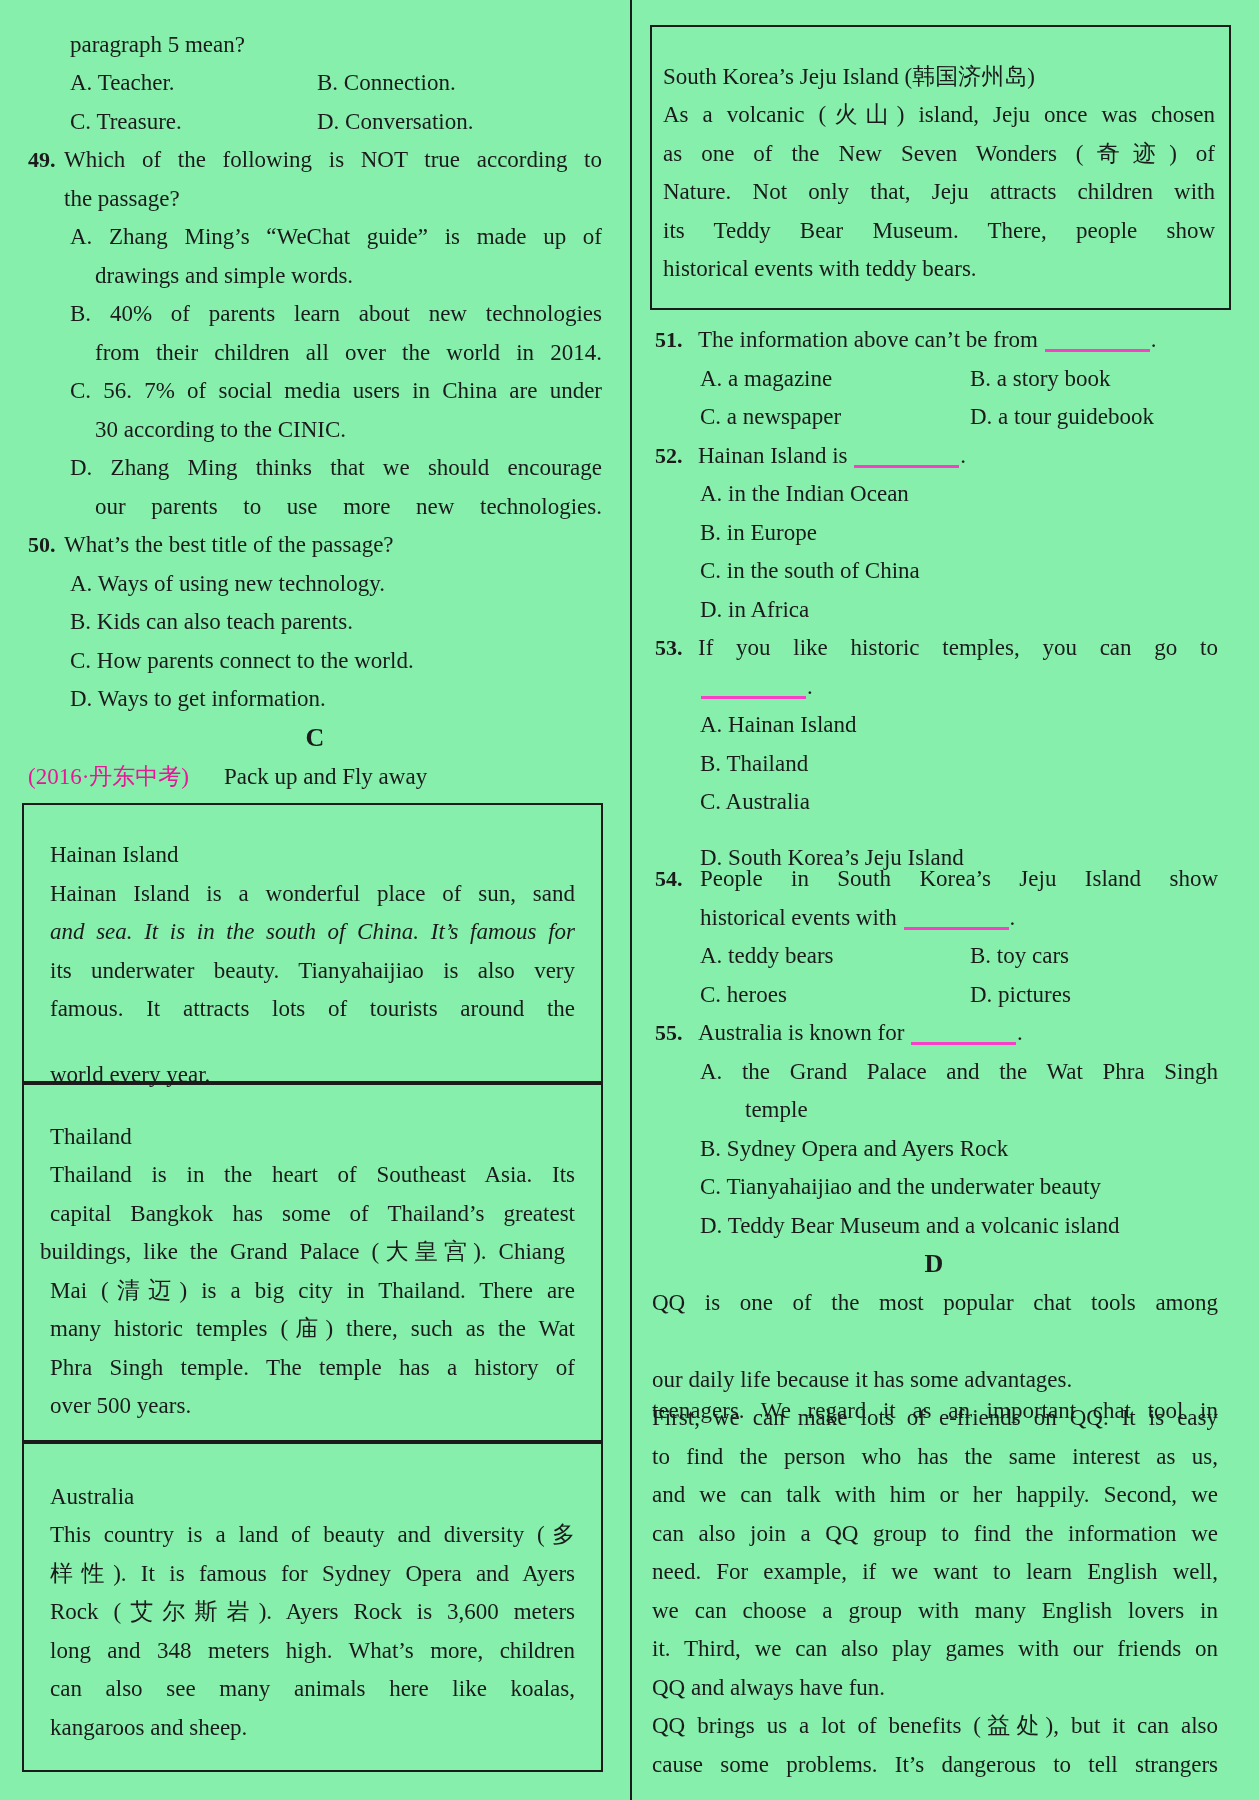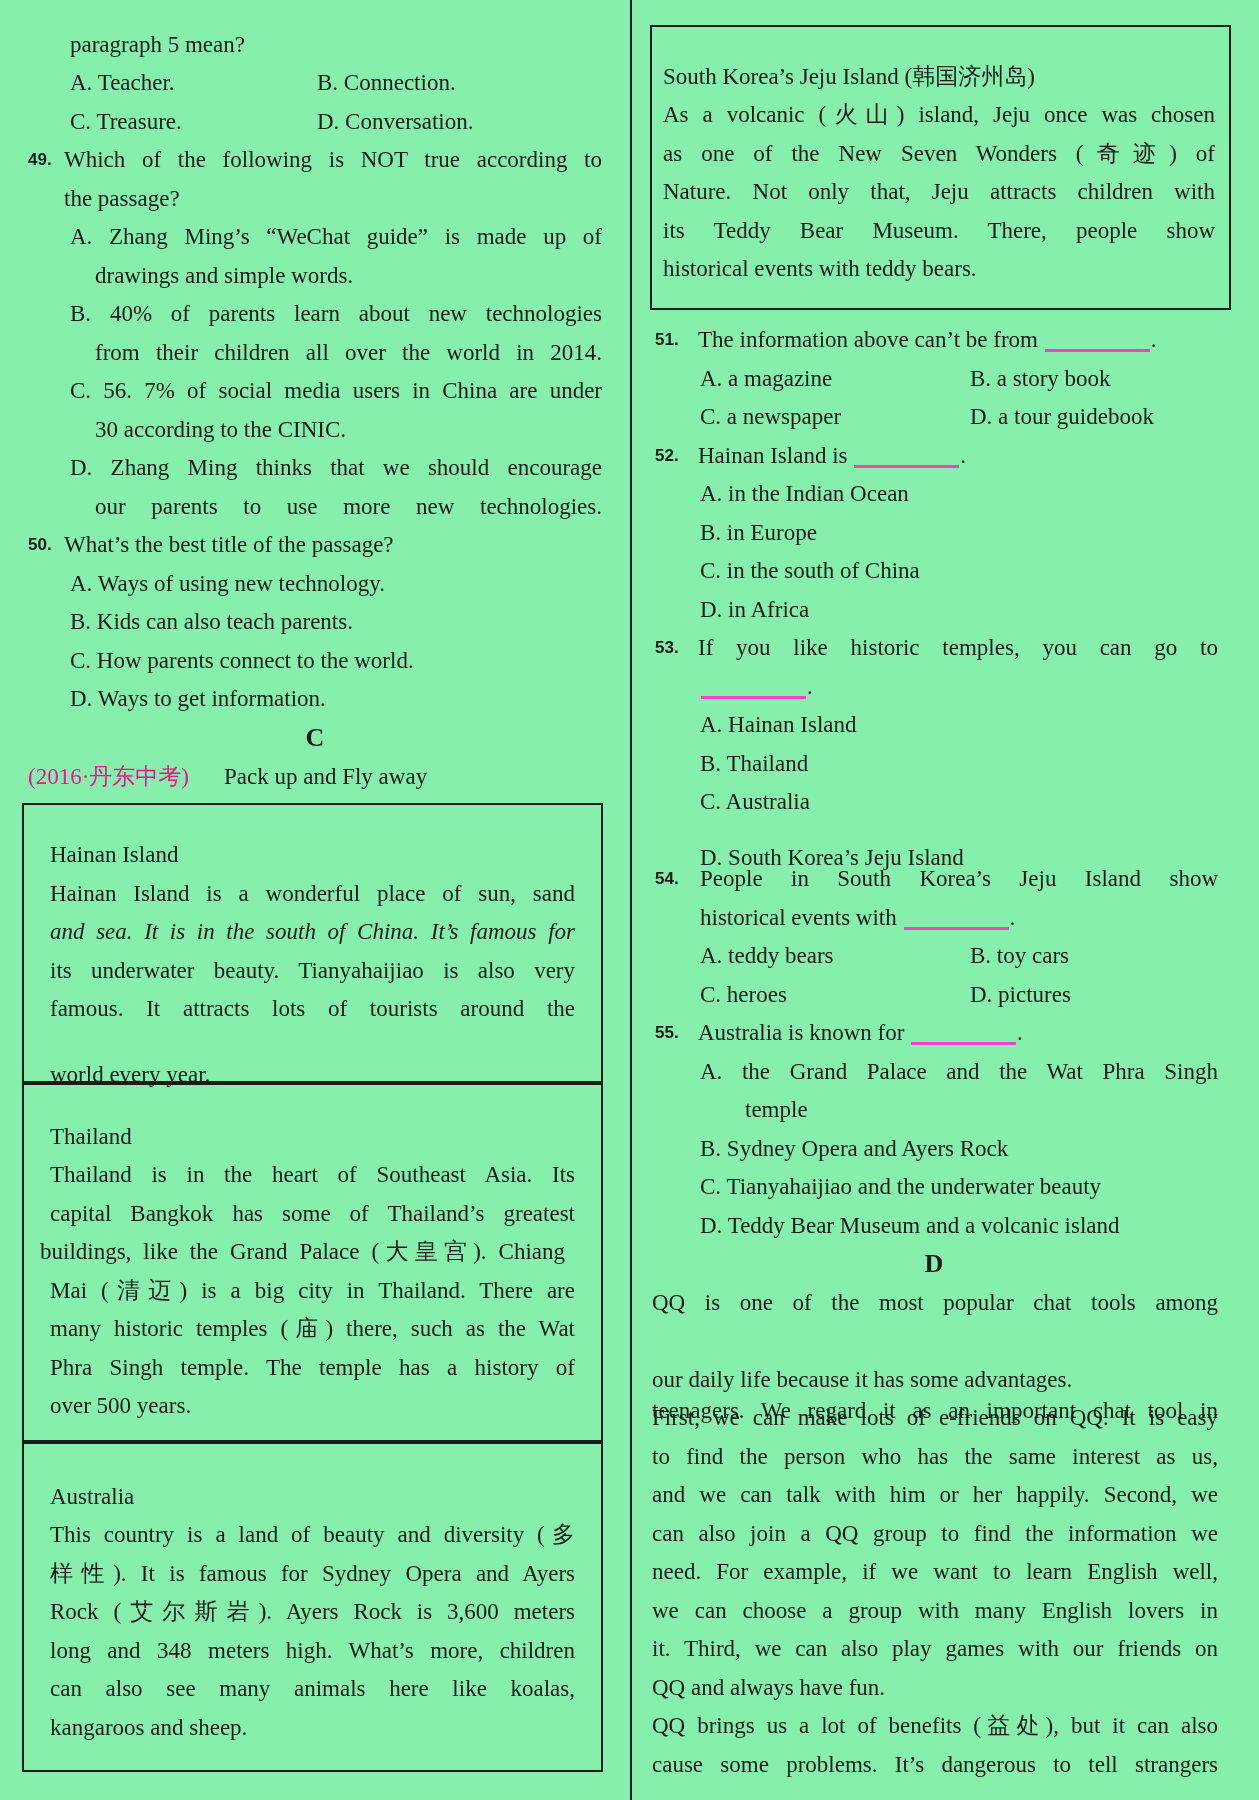--- a/index.html
+++ b/index.html
@@ -6,21 +6,21 @@
   .page{
     position:relative;width:1259px;height:1800px;margin:0 auto;
     background:#86efac;overflow:hidden;
     font-family:"Liberation Serif","DejaVu Serif",serif;color:#1b1b1b;
   }
   .divider{position:absolute;background:#1b1b1b;}
   .pbox{position:absolute;border:2px solid #1b1b1b;box-sizing:border-box;}
   .seg{position:absolute;font-size:23px;line-height:30px;white-space:pre;}
   .seg.j{white-space:normal;text-align:justify;text-align-last:justify;}
   .seg.ctr{white-space:normal;text-align:center;}
-  .seg.num{font-family:Liberation Sans, sans-serif;font-weight:700;font-size:17px;}
+  .seg.num{font-family:Liberation Serif, serif;font-weight:700;font-size:22px;}
   .seg.bserif{font-weight:700;font-size:26px;}
   .seg.pink{color:#e61798;}
   .blank{display:inline-block;width:105px;height:16px;border-bottom:3px solid #f93fc6;vertical-align:-5px;margin:0 1px;}
 </style>
 </head>
 <body>
 
 <div class="page">
   <div class="divider" style="left:630px;top:0;width:2px;height:1800px;"></div>
 

